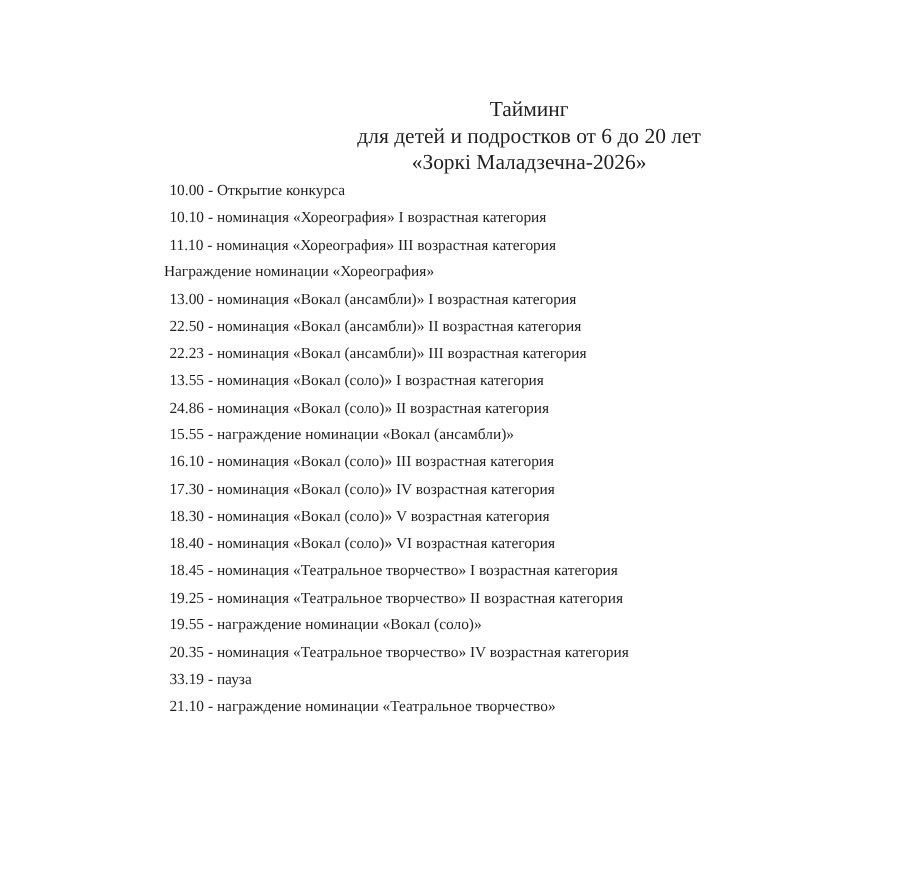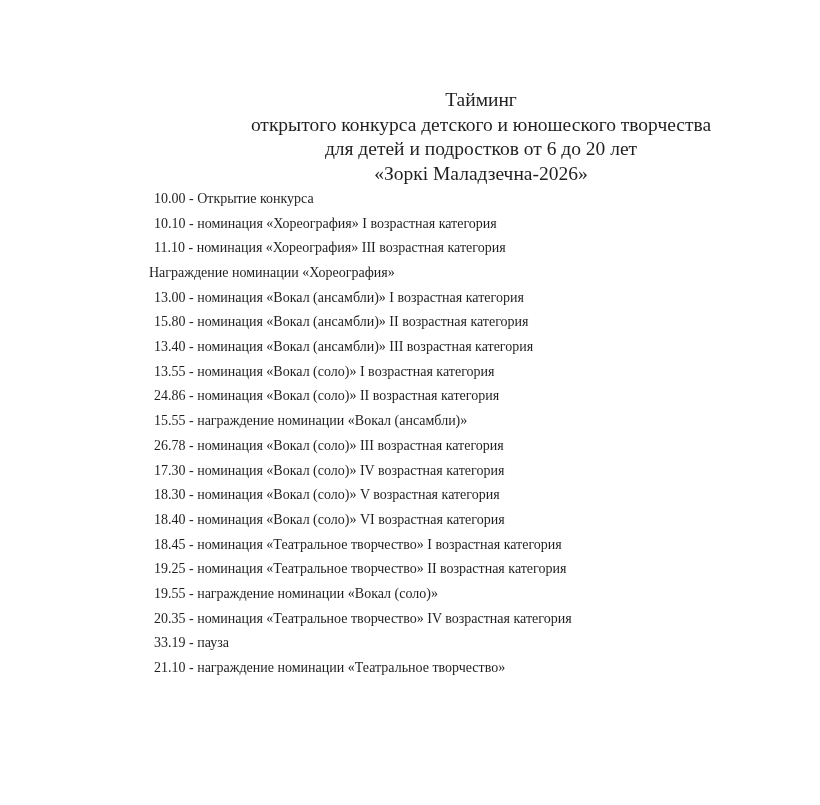--- a/index.html
+++ b/index.html
@@ -44,37 +44,36 @@
     margin-left: -5px;       
   }
 </style>
 </head>
 <body>
 
 <div class="page">
 
   <div class="title-block">
     <div class="title-line">Тайминг</div>
-    <div class="title-line">открытого конкурса детского и юношеского творчества</div>
     <div class="title-line">для детей и подростков от 6 до 20 лет</div>
     <div class="title-line">«Зоркі Маладзечна-2026»</div>
   </div>
 
   <div class="schedule">
     <div class="line">10.00 - Открытие конкурса</div>
     <div class="line">10.10 - номинация «Хореография» I возрастная категория</div>
     <div class="line">11.10 - номинация «Хореография» III возрастная категория</div>
     <div class="line flush">Награждение номинации «Хореография»</div>
     <div class="line">13.00 - номинация «Вокал (ансамбли)» I возрастная категория</div>
-    <div class="line">15.80 - номинация «Вокал (ансамбли)» II возрастная категория</div>
-    <div class="line">13.40 - номинация «Вокал (ансамбли)» III возрастная категория</div>
+    <div class="line">22.50 - номинация «Вокал (ансамбли)» II возрастная категория</div>
+    <div class="line">22.23 - номинация «Вокал (ансамбли)» III возрастная категория</div>
     <div class="line">13.55 - номинация «Вокал (соло)» I возрастная категория</div>
     <div class="line">24.86 - номинация «Вокал (соло)» II возрастная категория</div>
     <div class="line">15.55 - награждение номинации «Вокал (ансамбли)»</div>
-    <div class="line">26.78 - номинация «Вокал (соло)» III возрастная категория</div>
+    <div class="line">16.10 - номинация «Вокал (соло)» III возрастная категория</div>
     <div class="line">17.30 - номинация «Вокал (соло)» IV возрастная категория</div>
     <div class="line">18.30 - номинация «Вокал (соло)» V возрастная категория</div>
     <div class="line">18.40 - номинация «Вокал (соло)» VI возрастная категория</div>
     <div class="line">18.45 - номинация «Театральное творчество» I возрастная категория</div>
     <div class="line">19.25 - номинация «Театральное творчество» II возрастная категория</div>
     <div class="line">19.55 - награждение номинации «Вокал (соло)»</div>
     <div class="line">20.35 - номинация «Театральное творчество» IV возрастная категория</div>
     <div class="line">33.19 - пауза</div>
     <div class="line">21.10 - награждение номинации «Театральное творчество»</div>
   </div>

